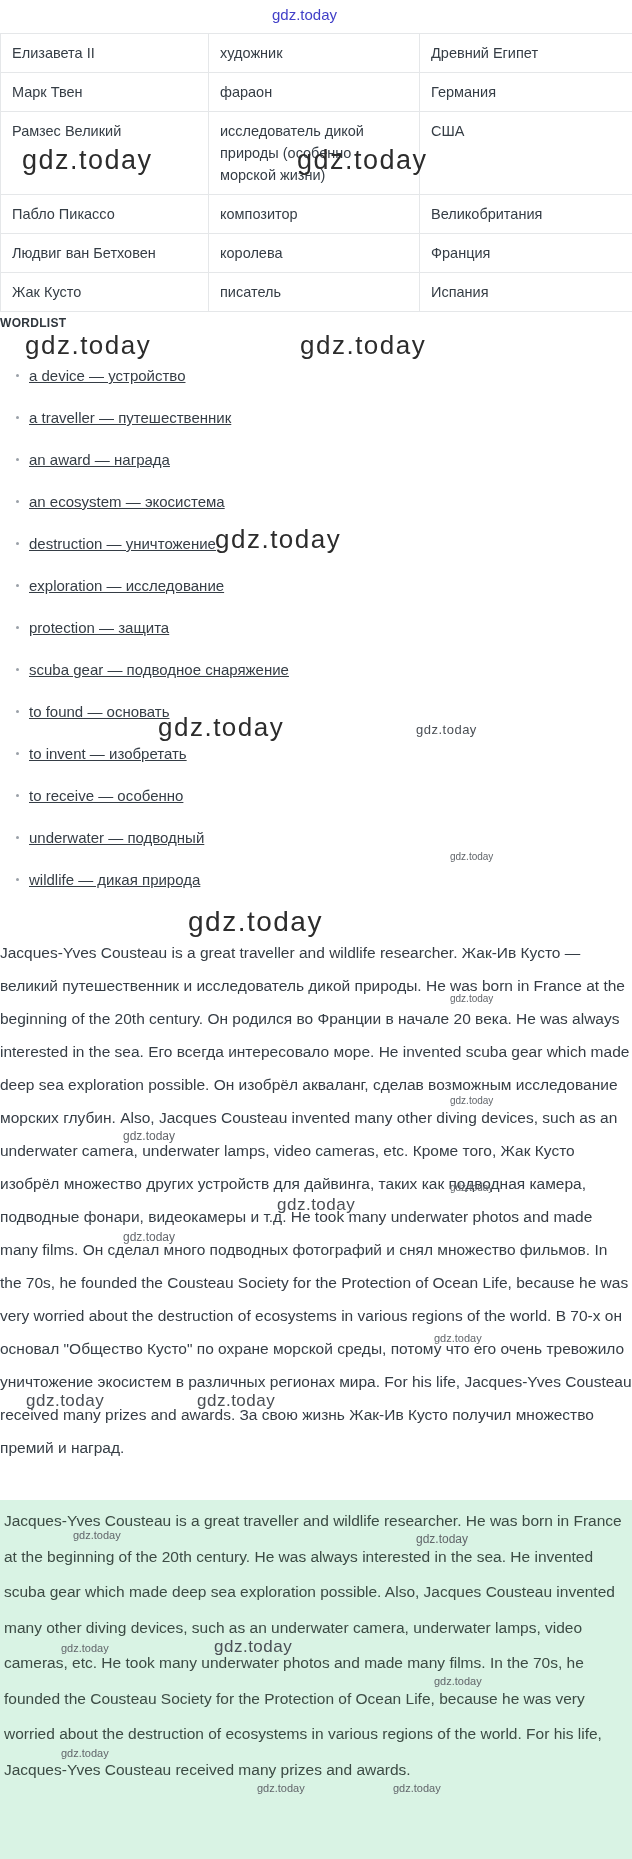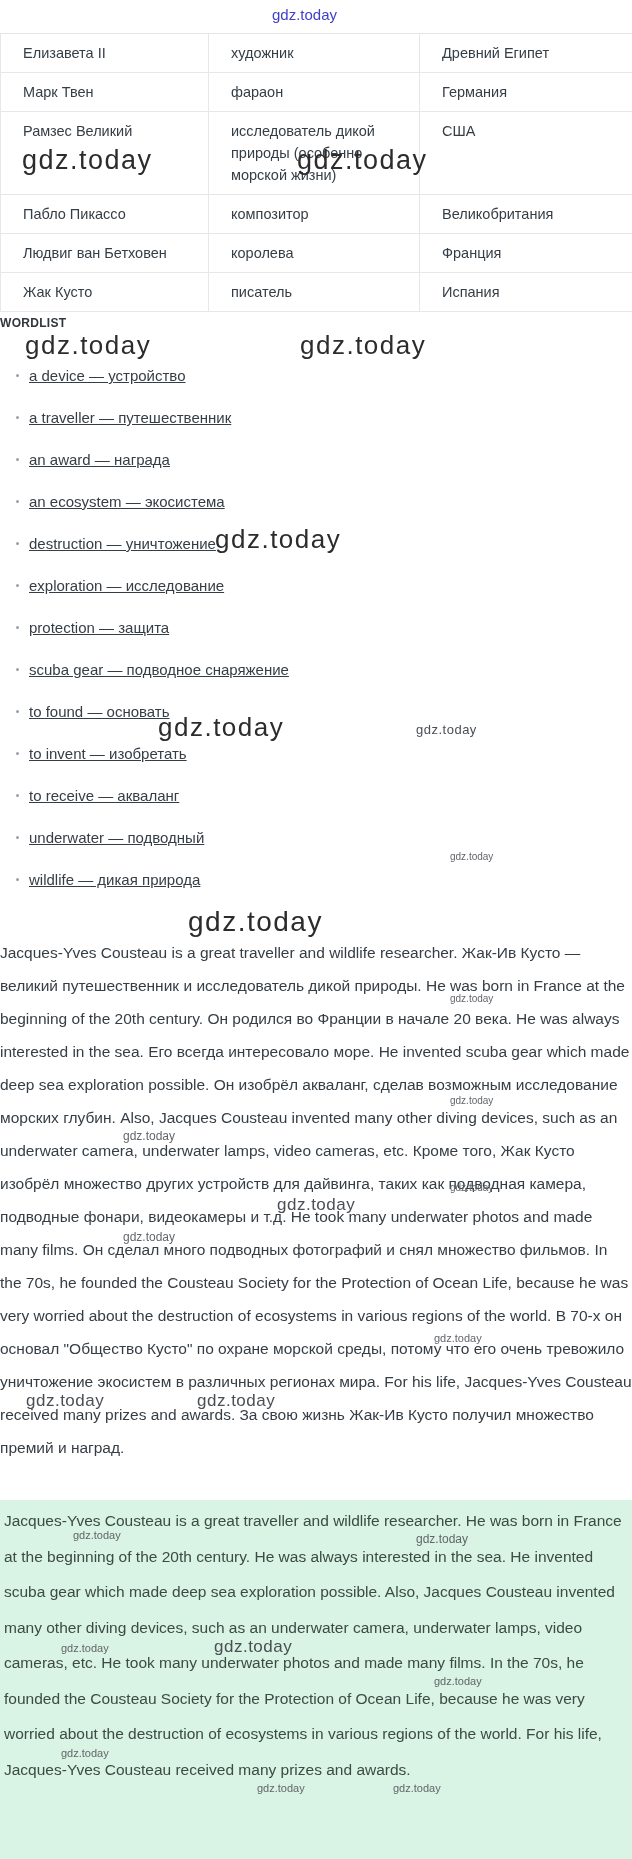--- a/index.html
+++ b/index.html
@@ -14,21 +14,21 @@
 
   
   .match-table {
     position: absolute; top: 33px; left: 0;
     width: 632px;
     border-collapse: collapse;
     table-layout: fixed;
   }
   .match-table td {
     border: 1px solid #e5e7e9;
-    padding: 8px 22px;
+    padding: 8px 11px;
     font-size: 14.5px;
     line-height: 22px;
     vertical-align: top;
     color: #353d45;
     overflow: hidden;
   }
 
   
   .wordlist-title {
     position: absolute; top: 316px; left: 0;
@@ -140,21 +140,21 @@
   <li>a device — устройство</li>
   <li>a traveller — путешественник</li>
   <li>an award — награда</li>
   <li>an ecosystem — экосистема</li>
   <li>destruction — уничтожение</li>
   <li>exploration — исследование</li>
   <li>protection — защита</li>
   <li>scuba gear — подводное снаряжение</li>
   <li>to found — основать</li>
   <li>to invent — изобретать</li>
-  <li>to receive — акваланг</li>
+  <li>to receive — особенно</li>
   <li>underwater — подводный</li>
   <li>wildlife — дикая природа</li>
 </ul>
 
 <div class="translation">Jacques-Yves Cousteau is a great traveller and wildlife researcher. Жак-Ив Кусто — великий путешественник и исследователь дикой природы. He was born in France at the beginning of the 20th century. Он родился во Франции в начале 20 века. He was always interested in the sea. Его всегда интересовало море. He invented scuba gear which made deep sea exploration possible. Он изобрёл акваланг, сделав возможным исследование морских глубин. Also, Jacques Cousteau invented many other diving devices, such as an underwater camera, underwater lamps, video cameras, etc. Кроме того, Жак Кусто изобрёл множество других устройств для дайвинга, таких как подводная камера, подводные фонари, видеокамеры и т.д. He took many underwater photos and made many films. Он сделал много подводных фотографий и снял множество фильмов. In the 70s, he founded the Cousteau Society for the Protection of Ocean Life, because he was very worried about the destruction of ecosystems in various regions of the world. В 70-х он основал "Общество Кусто" по охране морской среды, потому что его очень тревожило уничтожение экосистем в различных регионах мира. For his life, Jacques-Yves Cousteau received many prizes and awards. За свою жизнь Жак-Ив Кусто получил множество премий и наград.</div>
 
 <div class="answer" style="background: rgb(217, 243, 228); color: rgb(60, 75, 68);">Jacques-Yves Cousteau is a great traveller and wildlife researcher. He was born in France at the beginning of the 20th century. He was always interested in the sea. He invented scuba gear which made deep sea exploration possible. Also, Jacques Cousteau invented many other diving devices, such as an underwater camera, underwater lamps, video cameras, etc. He took many underwater photos and made many films. In the 70s, he founded the Cousteau Society for the Protection of Ocean Life, because he was very worried about the destruction of ecosystems in various regions of the world. For his life, Jacques-Yves Cousteau received many prizes and awards.</div>
 
 <div id="watermark-layer">
     <span class="wm wm-blue" style="left: 272px; top: 6px; font-size: 15px; color: rgb(66, 64, 200);">gdz.today</span>

